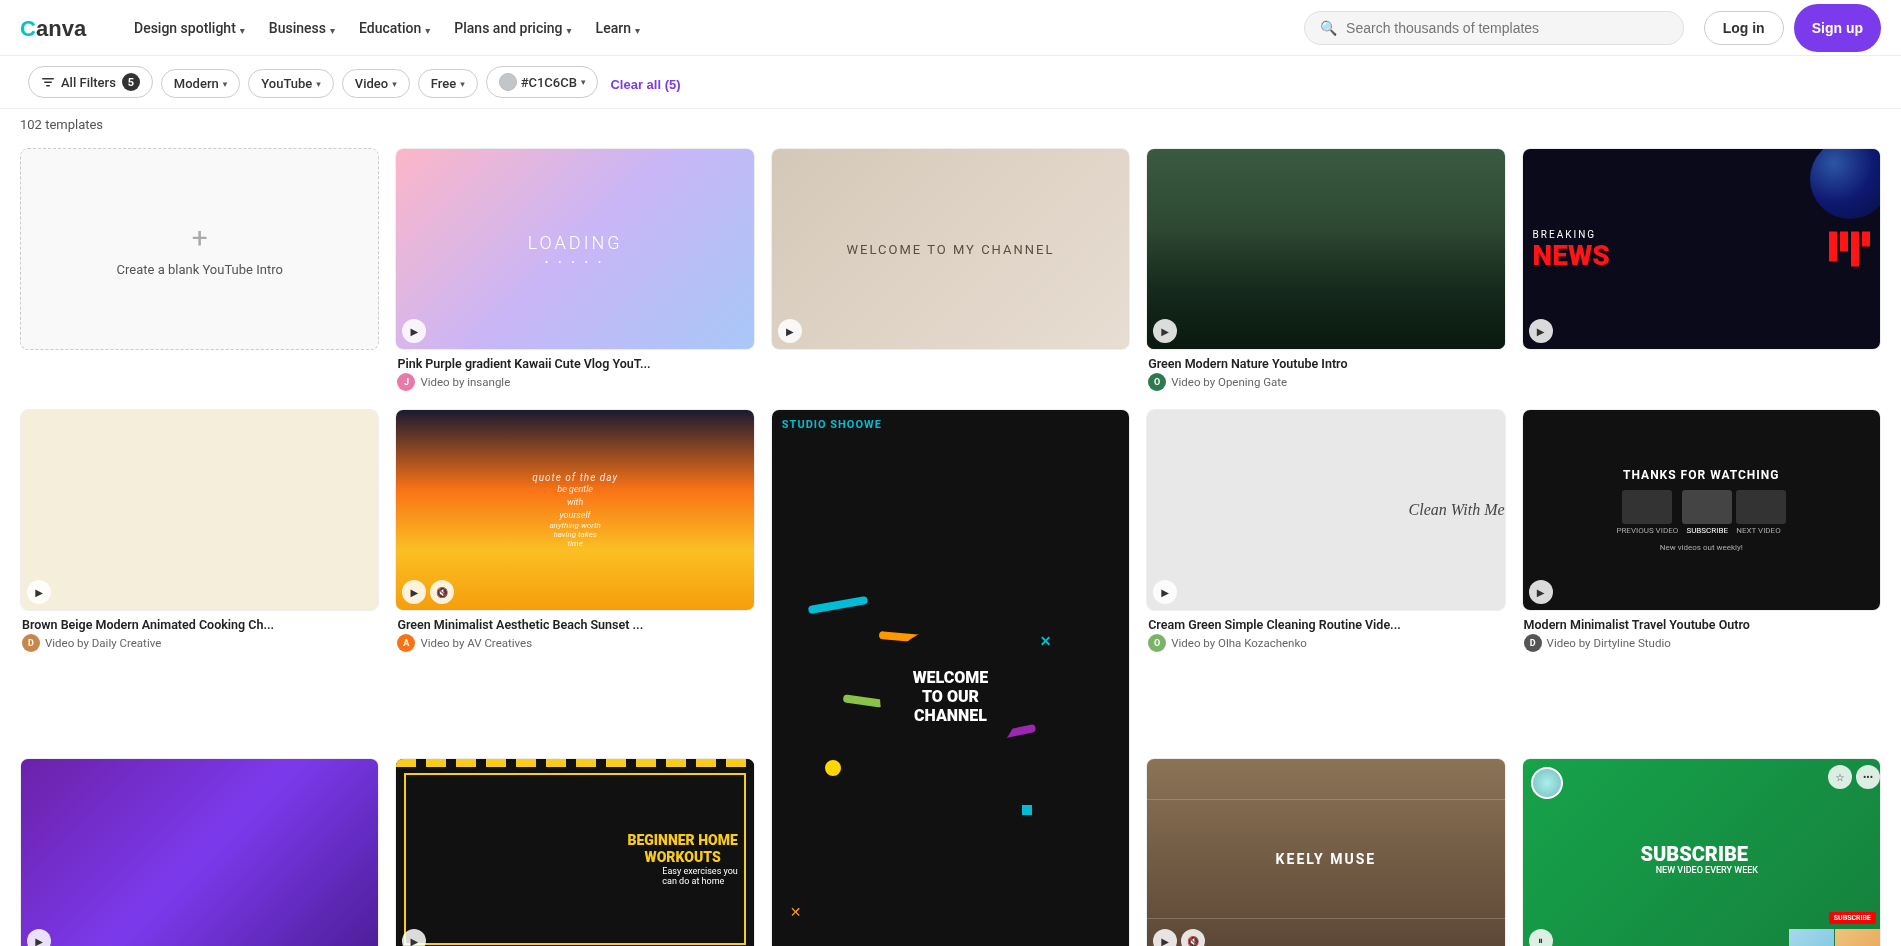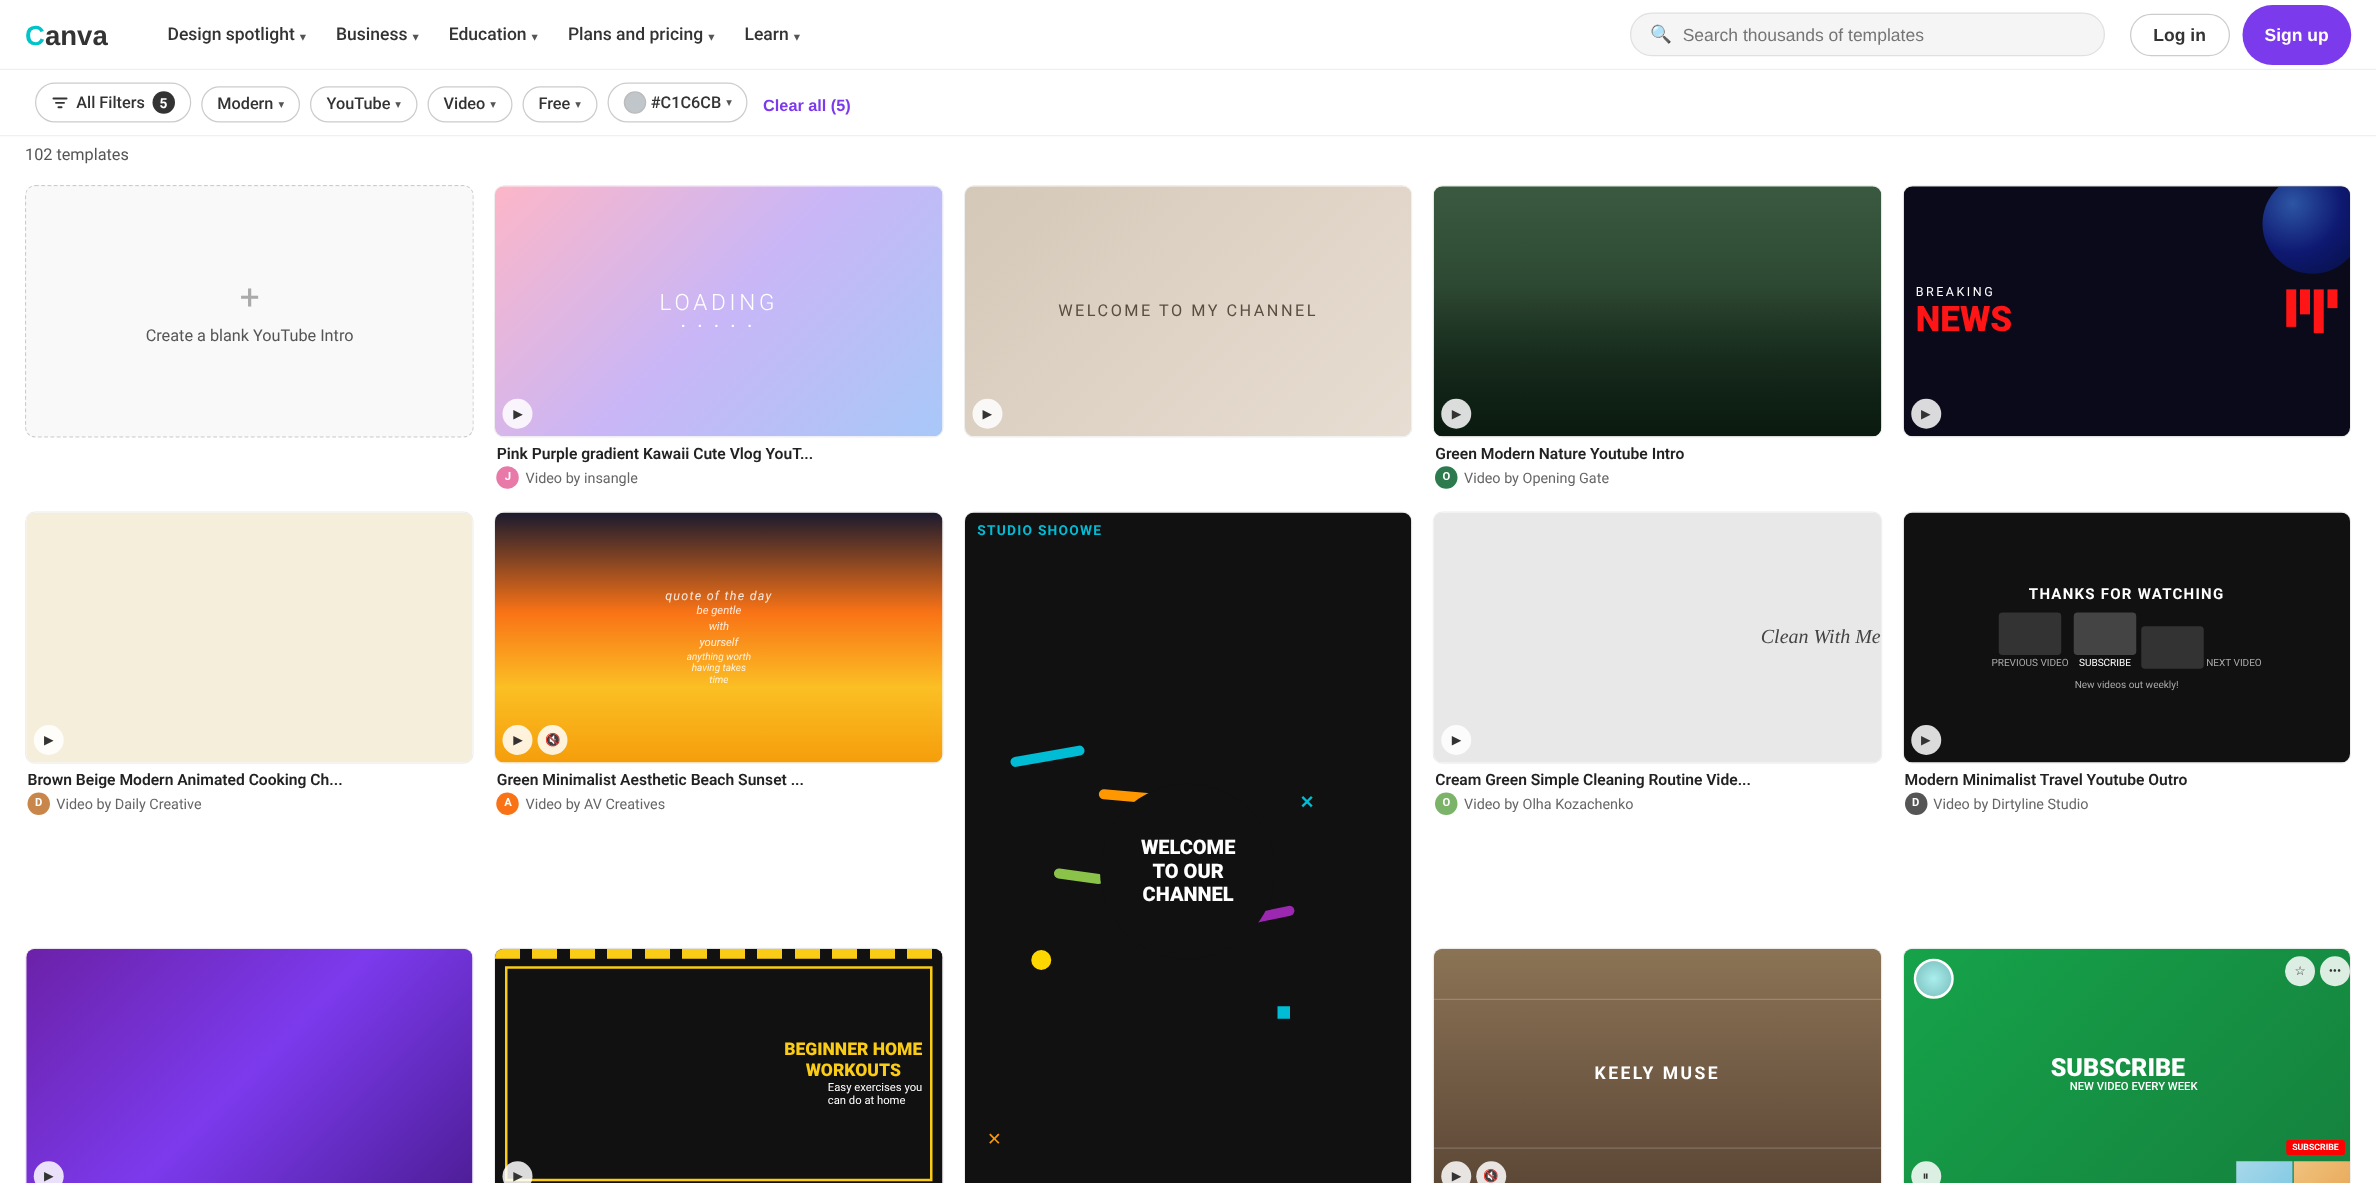--- a/index.html
+++ b/index.html
@@ -815,21 +815,21 @@
         <div class="thanks-text">THANKS FOR WATCHING</div>
         <div class="video-thumbs">
           <div style="display:flex;flex-direction:column;align-items:center;gap:2px;">
             <div class="mini-thumb"></div>
             <div style="font-size:8px;color:#aaa;">PREVIOUS VIDEO</div>
           </div>
           <div style="display:flex;flex-direction:column;align-items:center;gap:2px;">
             <div class="mini-thumb" style="background:#444;"></div>
             <div style="font-size:8px;color:#fff;">SUBSCRIBE</div>
           </div>
-          <div style="display:flex;flex-direction:row;align-items:flex-end;gap:2px;">
+          <div style="display:flex;flex-direction:column;align-items:flex-start;gap:2px;">
             <div class="mini-thumb"></div>
             <div style="font-size:8px;color:#aaa;">NEXT VIDEO</div>
           </div>
         </div>
         <div style="color:#aaa;font-size:8px;">New videos out weekly!</div>
 
       </div>
       <div class="play-btn">▶</div>
       <div class="card-overlay"></div>
     </div>

